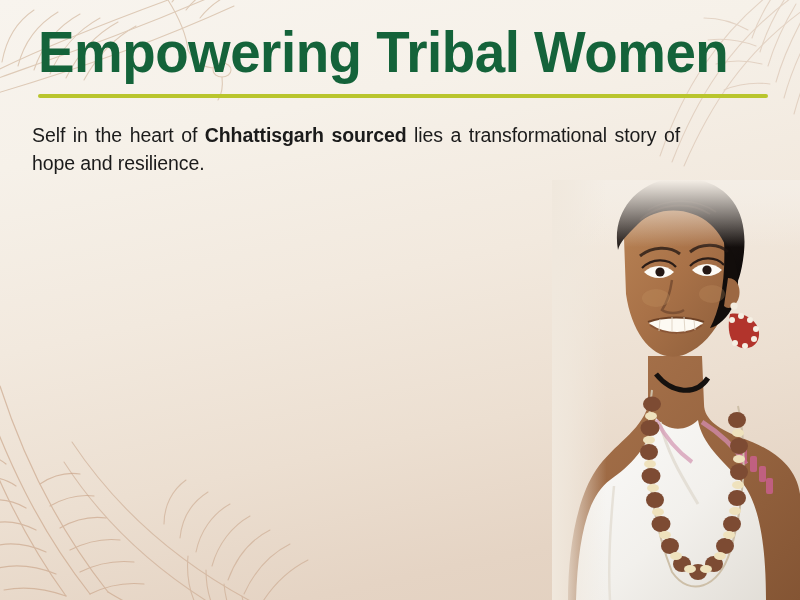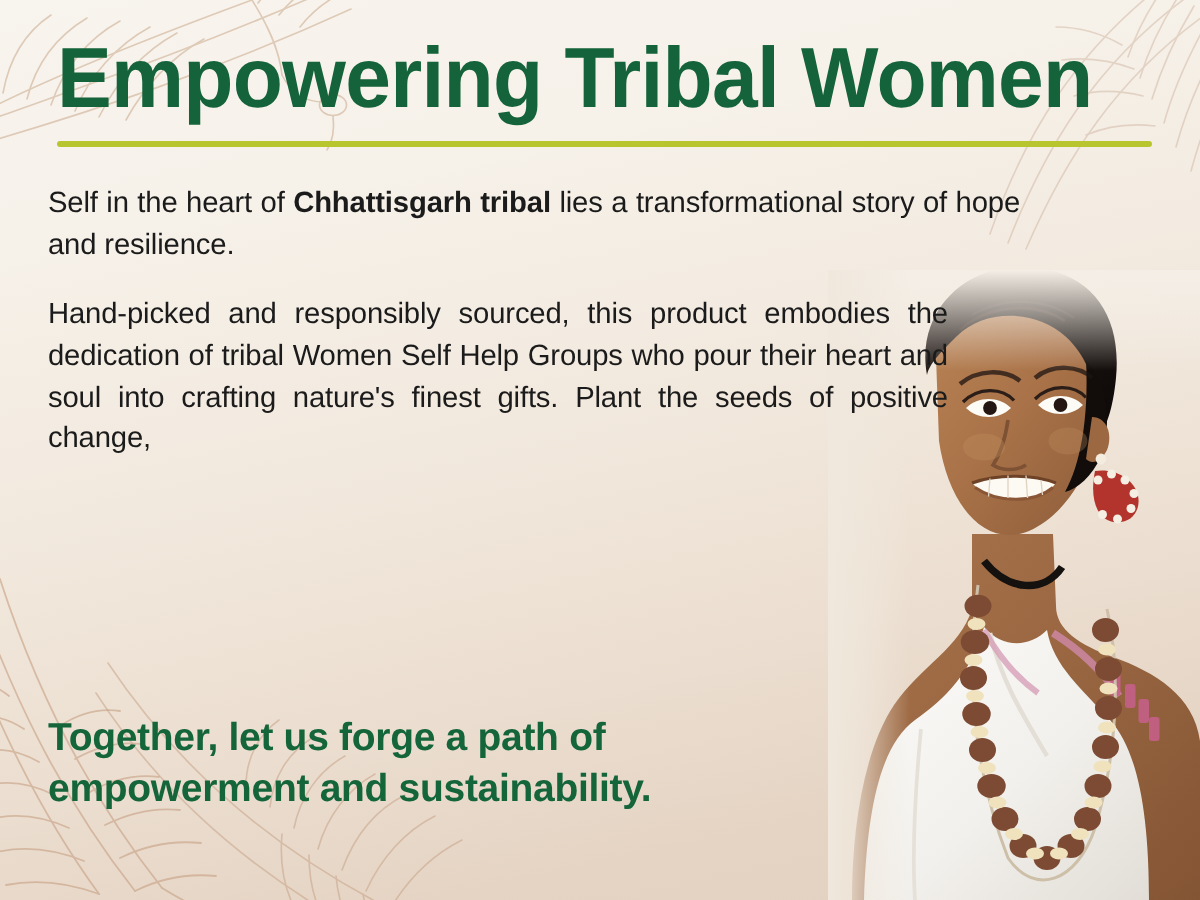--- a/index.html
+++ b/index.html
@@ -341,21 +341,20 @@
       </g>
 
       <ellipse cx="104" cy="118" rx="14" ry="9" fill="#c18e5f" opacity=".35"></ellipse>
       <ellipse cx="160" cy="114" rx="13" ry="9" fill="#c18e5f" opacity=".3"></ellipse>
     </svg>
     <div id="photo-fade"></div>
   </div>
 
   <div id="body-copy">
 
-    <p class="para" id="para-1"><span>Self in the heart of </span><b>Chhattisgarh tribal</b><span> lies a transformational story of hope and resilience.</span></p>
-
-
-    <p class="para" id="para-3"><span>Hand-picked and responsibly sourced, this product embodies the dedication of tribal Women Self Help Groups who pour their heart and soul into crafting nature's finest gifts. Plant the seeds of positive change,</span></p>
-  </div>
-
-  <p id="closing">Together, let us forge a path of empowerment and sustainability.</p>
+    <p class="para" id="para-1"><span>Self in the heart of </span><b>Chhattisgarh sourced</b><span> lies a transformational story of hope and resilience.</span></p>
+
+
+    <p class="para" id="para-3"></p>
+  </div>
+
 
 </div>
 
 </body></html>

